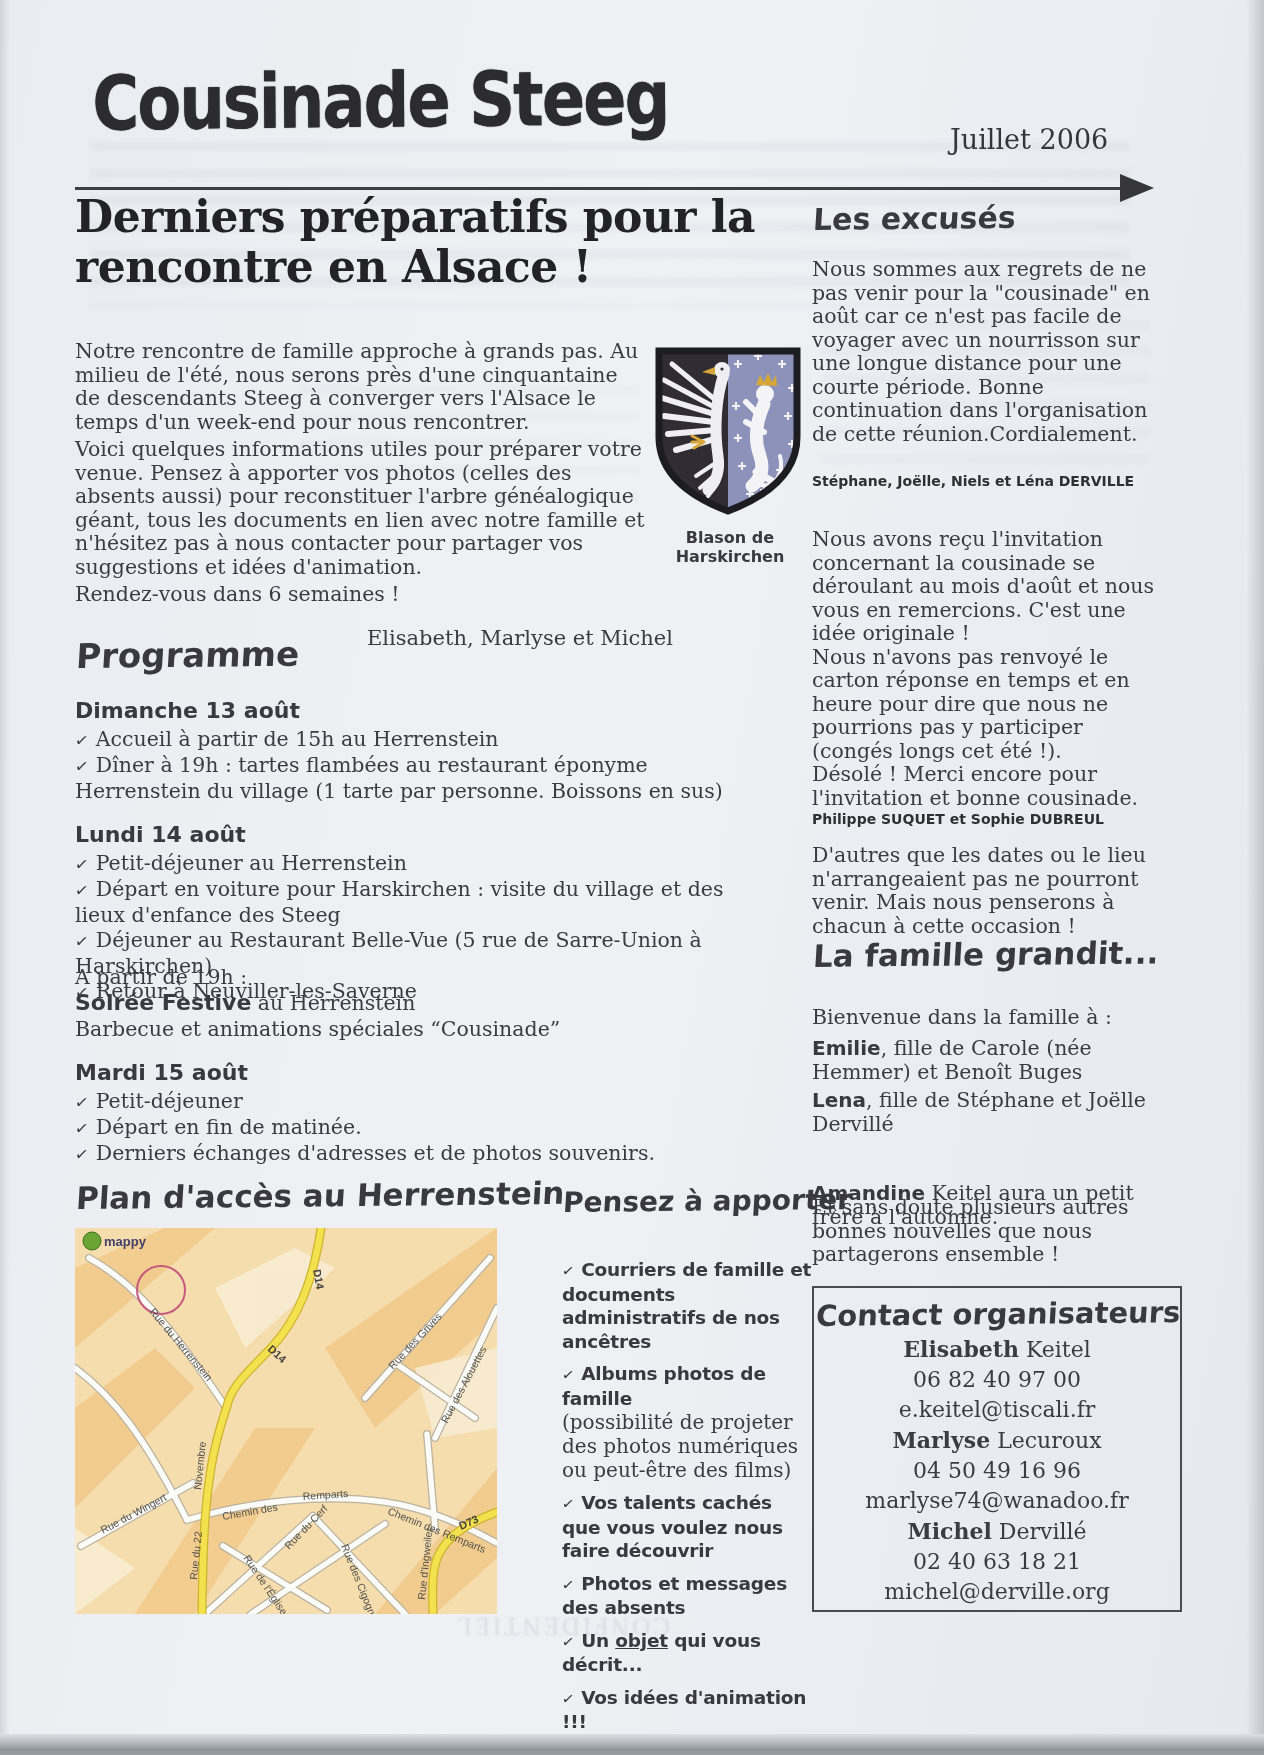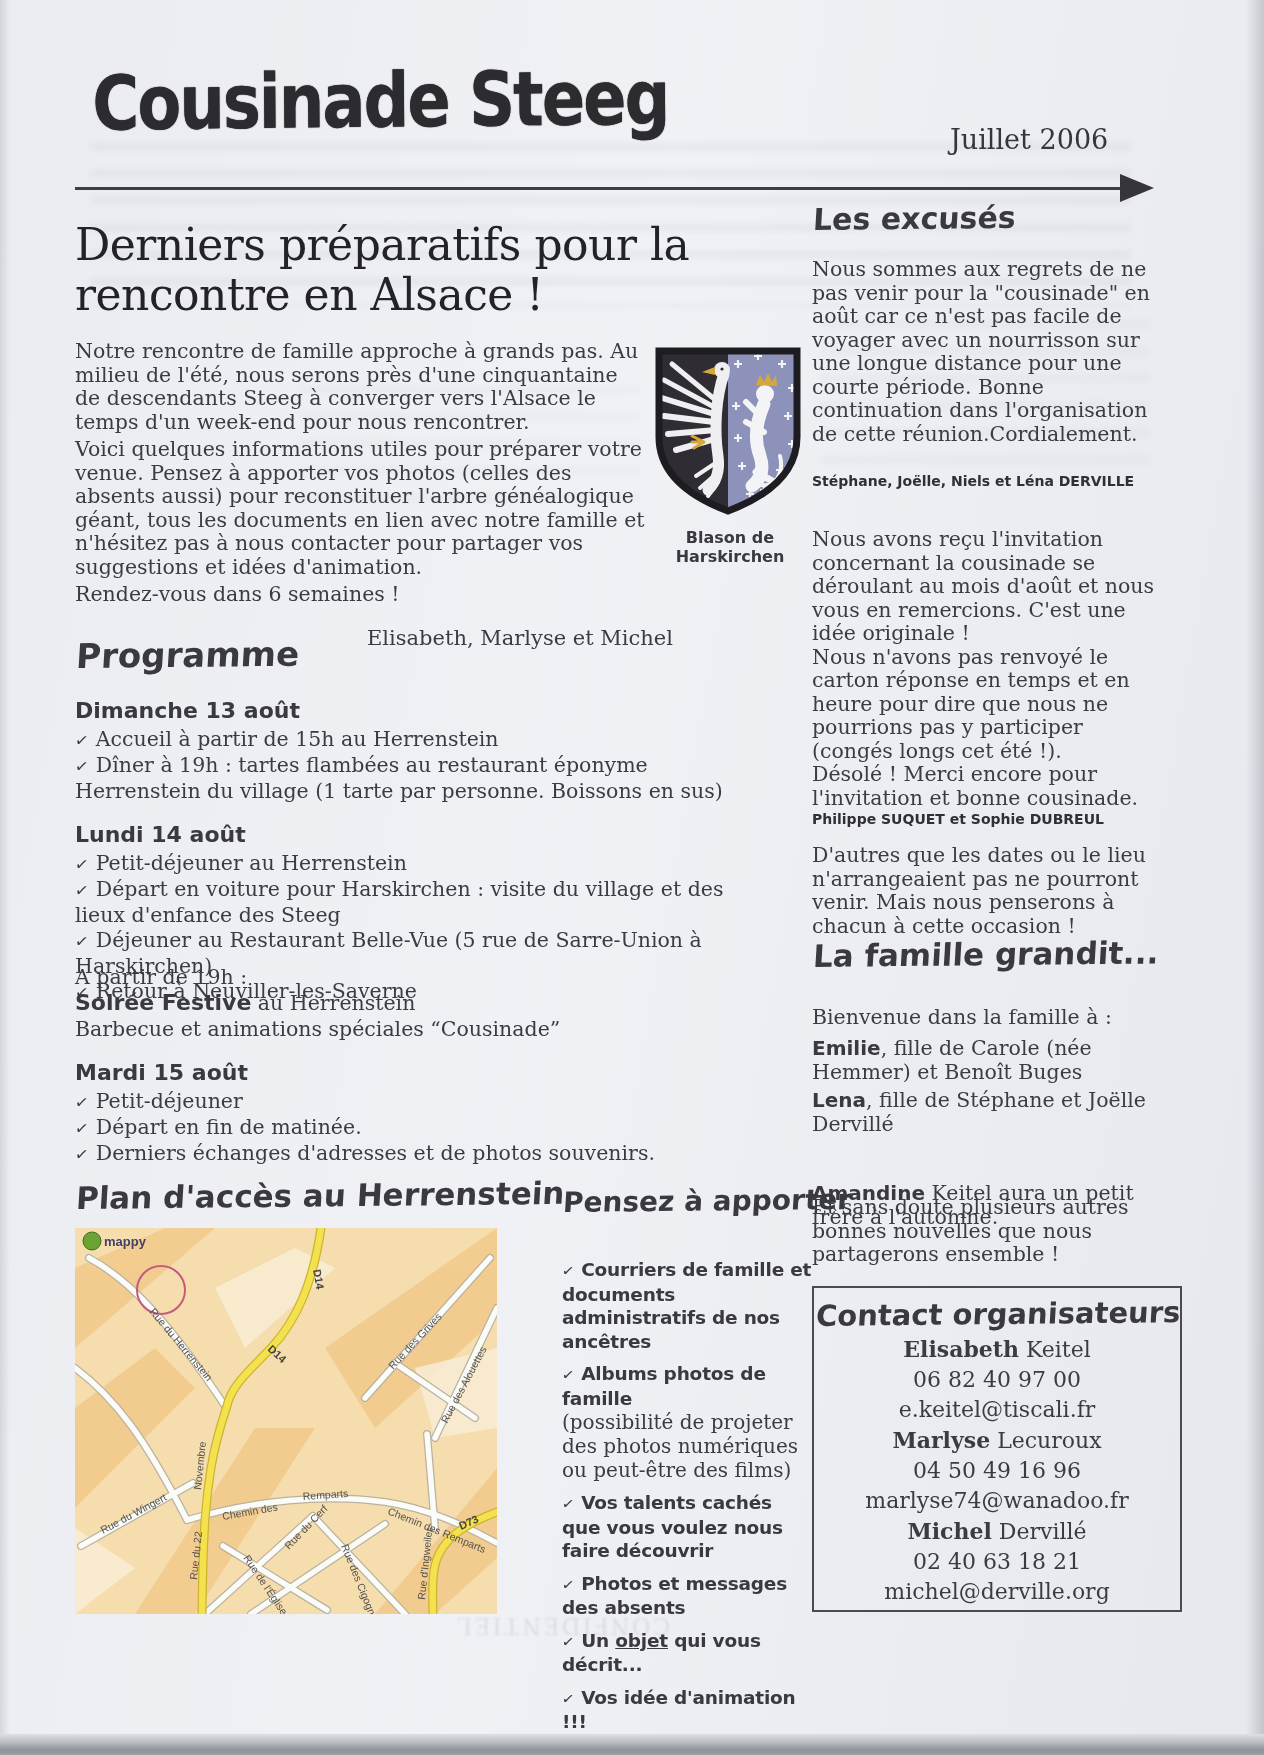--- a/index.html
+++ b/index.html
@@ -9,22 +9,22 @@
   .abs{position:absolute;}
   .brush{font-family:"DejaVu Sans","Liberation Sans",sans-serif;font-weight:700;color:#39393f;}
   .hskew{transform:skewX(-4deg) rotate(-0.6deg);transform-origin:left bottom;}
   .masthead{left:92px;top:66px;font-family:"DejaVu Sans","Liberation Sans",sans-serif;
     font-weight:800;font-size:64px;line-height:1;letter-spacing:-2px;color:#2c2b30;
     transform:scaleY(1.18) rotate(-0.5deg);transform-origin:left top;text-shadow:0 0 1px #2c2b30;}
   .issue-date{left:950px;top:124px;font-size:27px;color:#35353c;}
   .rule{left:75px;top:187px;width:1048px;height:3px;background:#3e3e44;}
   .rule-arrow{left:1120px;top:174px;width:0;height:0;border-left:34px solid #35353a;
     border-top:14px solid transparent;border-bottom:14px solid transparent;}
-  .headline{left:75px;top:192px;width:690px;font-weight:400;font-size:44px;line-height:50px;
-    letter-spacing:-0.5px;color:#232327;margin-top:28px;}
+  .headline{left:75px;top:192px;width:690px;font-weight:700;font-size:44px;line-height:50px;
+    letter-spacing:-0.5px;color:#232327;}
   .body{font-size:20.5px;line-height:23.5px;color:#3b3b42;}
   .preline{white-space:pre-line;}
   .p1{left:75px;top:340px;width:565px;}
   .p2{left:75px;top:438px;width:575px;}
   .p3{left:75px;top:583px;width:400px;}
   .lead-sig{left:330px;top:626px;width:380px;text-align:center;font-size:21px;}
   .h-prog{left:75px;top:636px;font-size:34px;}
   .h-plan{left:75px;top:1180px;font-size:31px;}
   .h-exc{left:812px;top:202px;font-size:30px;}
   .h-fam{left:812px;top:938px;font-size:31px;}
@@ -268,21 +268,21 @@
   <div class="abs brush hskew h-app">Pensez à apporter</div>
   <div class="abs app-list">
     <div class="app-item brush app-brush chk">Courriers de famille et documents administratifs de nos ancêtres</div>
     <div class="app-item">
       <div class="brush app-brush chk">Albums photos de famille</div>
       <div class="app-serif">(possibilité de projeter des photos numériques ou peut-être des films)</div>
     </div>
     <div class="app-item brush app-brush chk">Vos talents cachés que vous voulez nous faire découvrir</div>
     <div class="app-item brush app-brush chk">Photos et messages des absents</div>
     <div class="app-item brush app-brush chk"><span>Un </span><span style="text-decoration:underline">objet</span><span> qui vous décrit...</span></div>
-    <div class="app-item brush app-brush chk">Vos idée d'animation !!!</div>
+    <div class="app-item brush app-brush chk">Vos idées d'animation !!!</div>
   </div>
 
   <div class="abs brush hskew h-fam">La famille grandit...</div>
   <div class="abs body rcol intro">Bienvenue dans la famille à :</div>
   <div class="abs rcol fam-entry fe0"><span class="brush fam-name">Emilie</span><span>, fille de Carole (née Hemmer) et Benoît Buges</span></div>
   <div class="abs rcol fam-entry fe1"><span class="brush fam-name">Lena</span><span>, fille de Stéphane et Joëlle Dervillé</span></div>
   <div class="abs rcol fam-entry fe2"><span class="brush fam-name">Amandine</span><span> Keitel aura un petit frère à l'automne.</span></div>
   <div class="abs body rcol outro">Et sans doute plusieurs autres bonnes nouvelles que nous partagerons ensemble !</div>
 
   <div class="abs contact-box">

